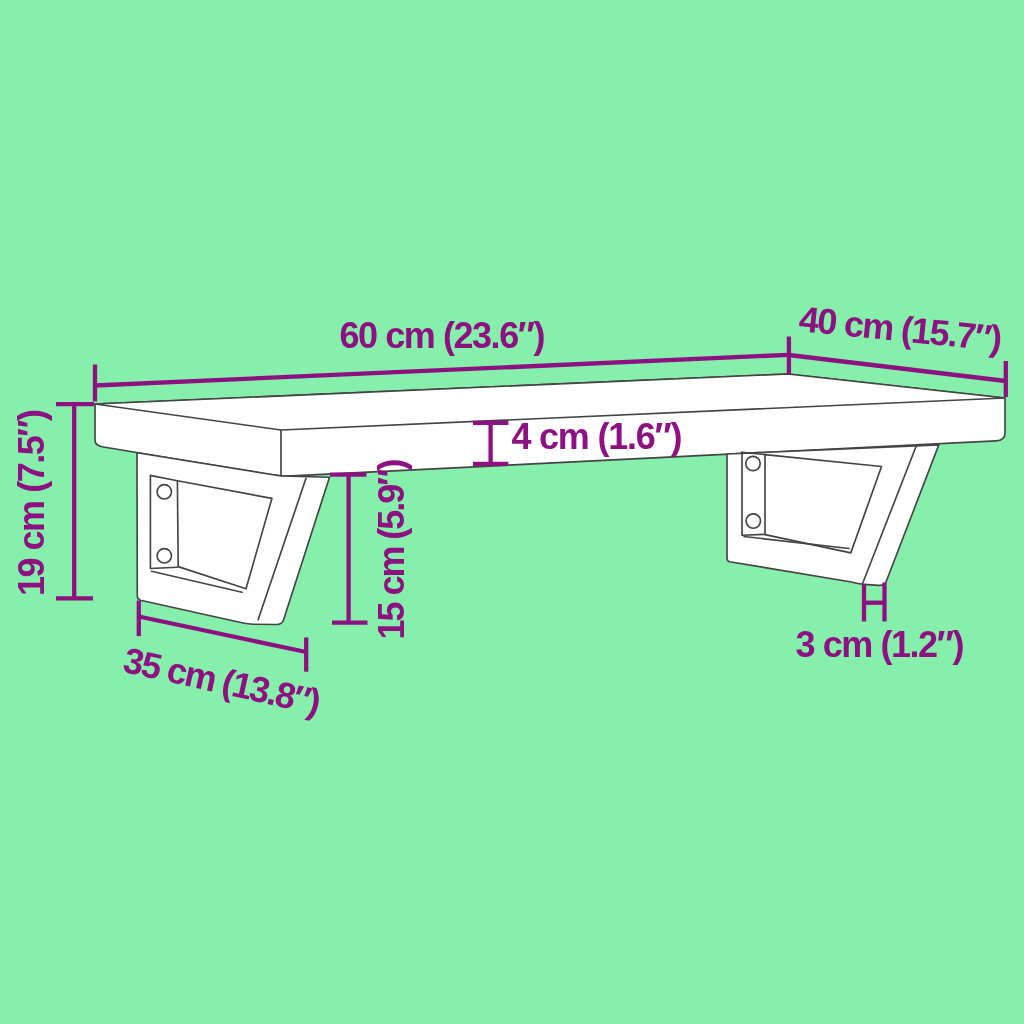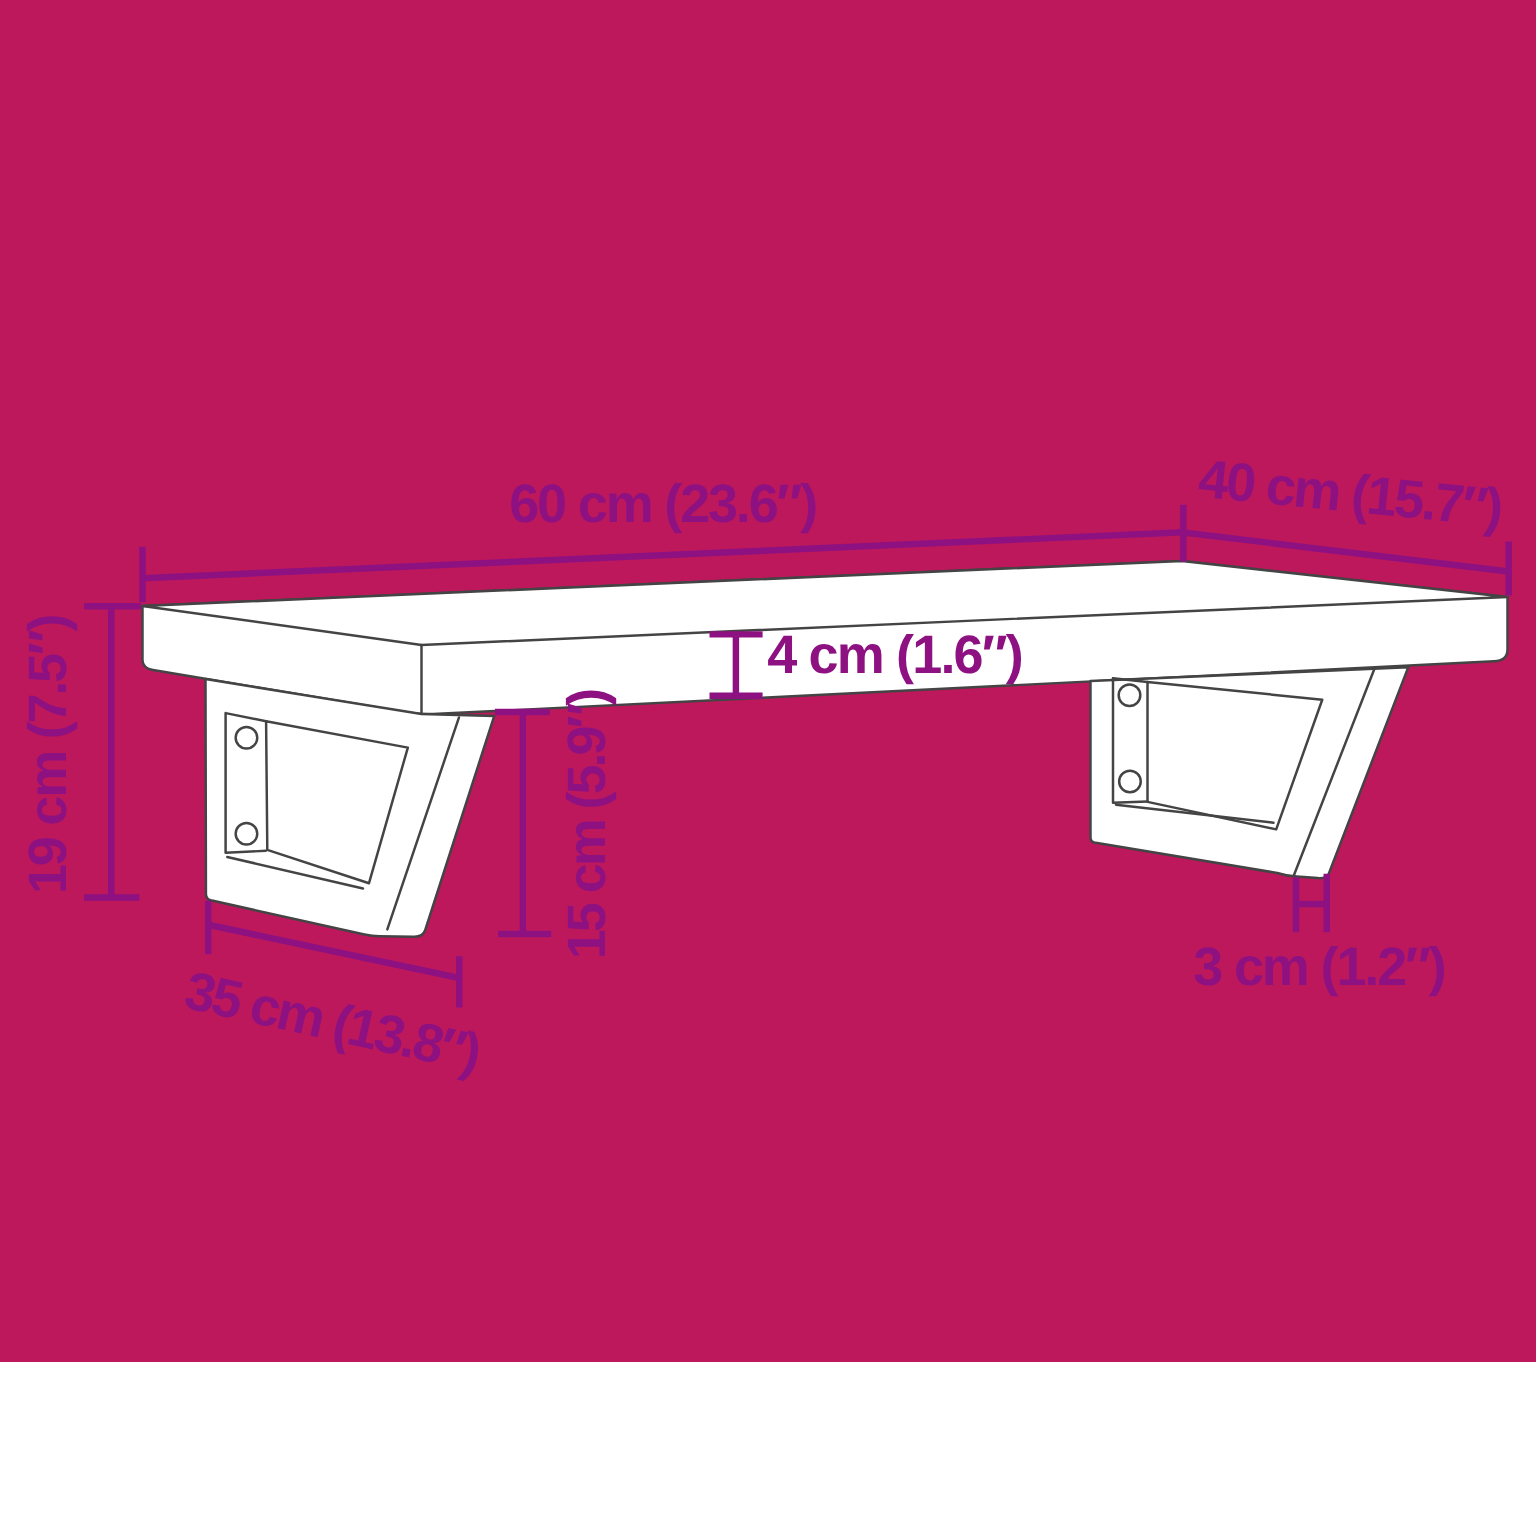--- a/index.html
+++ b/index.html
@@ -1,16 +1,16 @@
 <!DOCTYPE html>
 <html><head>
 <meta charset="utf-8">
 <style>
   html,body{margin:0;padding:0;background:#ffffff;}
-  .wrap{width:1024px;height:908px;position:relative;overflow:hidden;background:#be185d;}
+  .wrap{width:1024px;height:1024px;position:relative;overflow:hidden;background:#86efac;}
   text{font-family:"Liberation Sans",sans-serif;font-weight:bold;fill:#8E1182;}
 </style>
 </head>
 <body>
 <div class="wrap">
 <svg width="1024" height="1024" viewBox="0 0 1024 1024" xmlns="http://www.w3.org/2000/svg">
   <g fill="none" stroke="#444444" stroke-width="1.65" stroke-linejoin="round" stroke-linecap="round">
 
     <path d="M95,404 L788,374 L1005,398 L1005,433 Q1005,440.5 996,440.9 L292,475.9 Q281,476.5 271.5,474.9 L102,446.7 Q95,445.5 95,440 Z" fill="#ffffff"></path>
 

